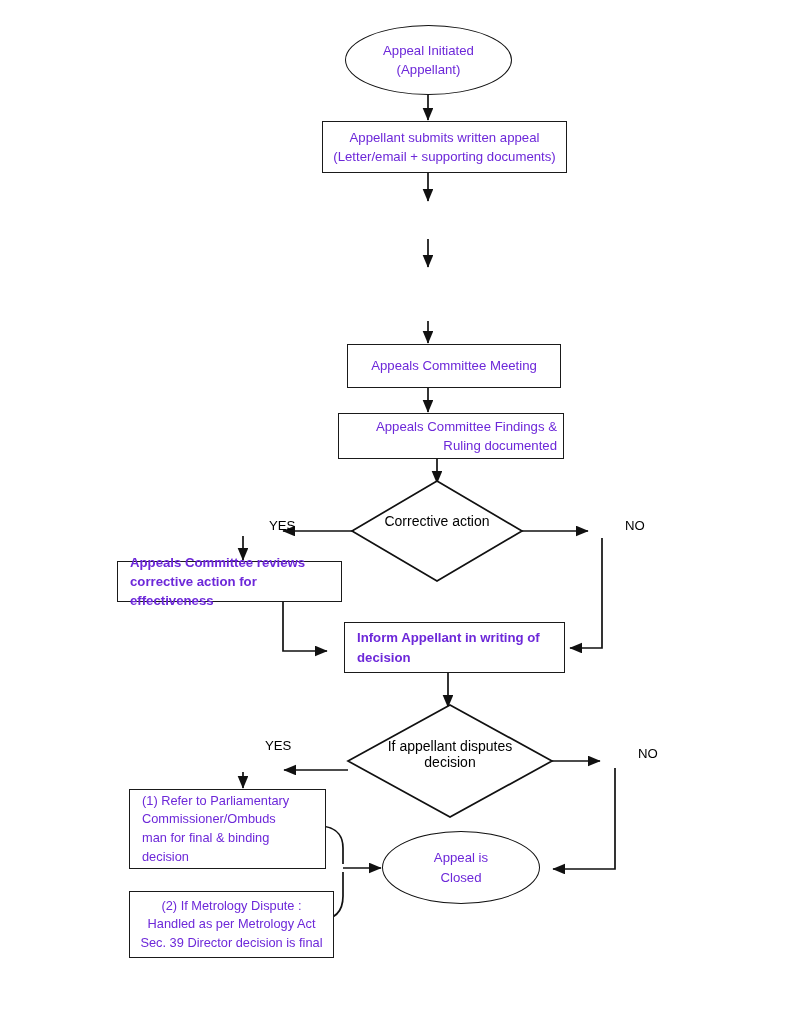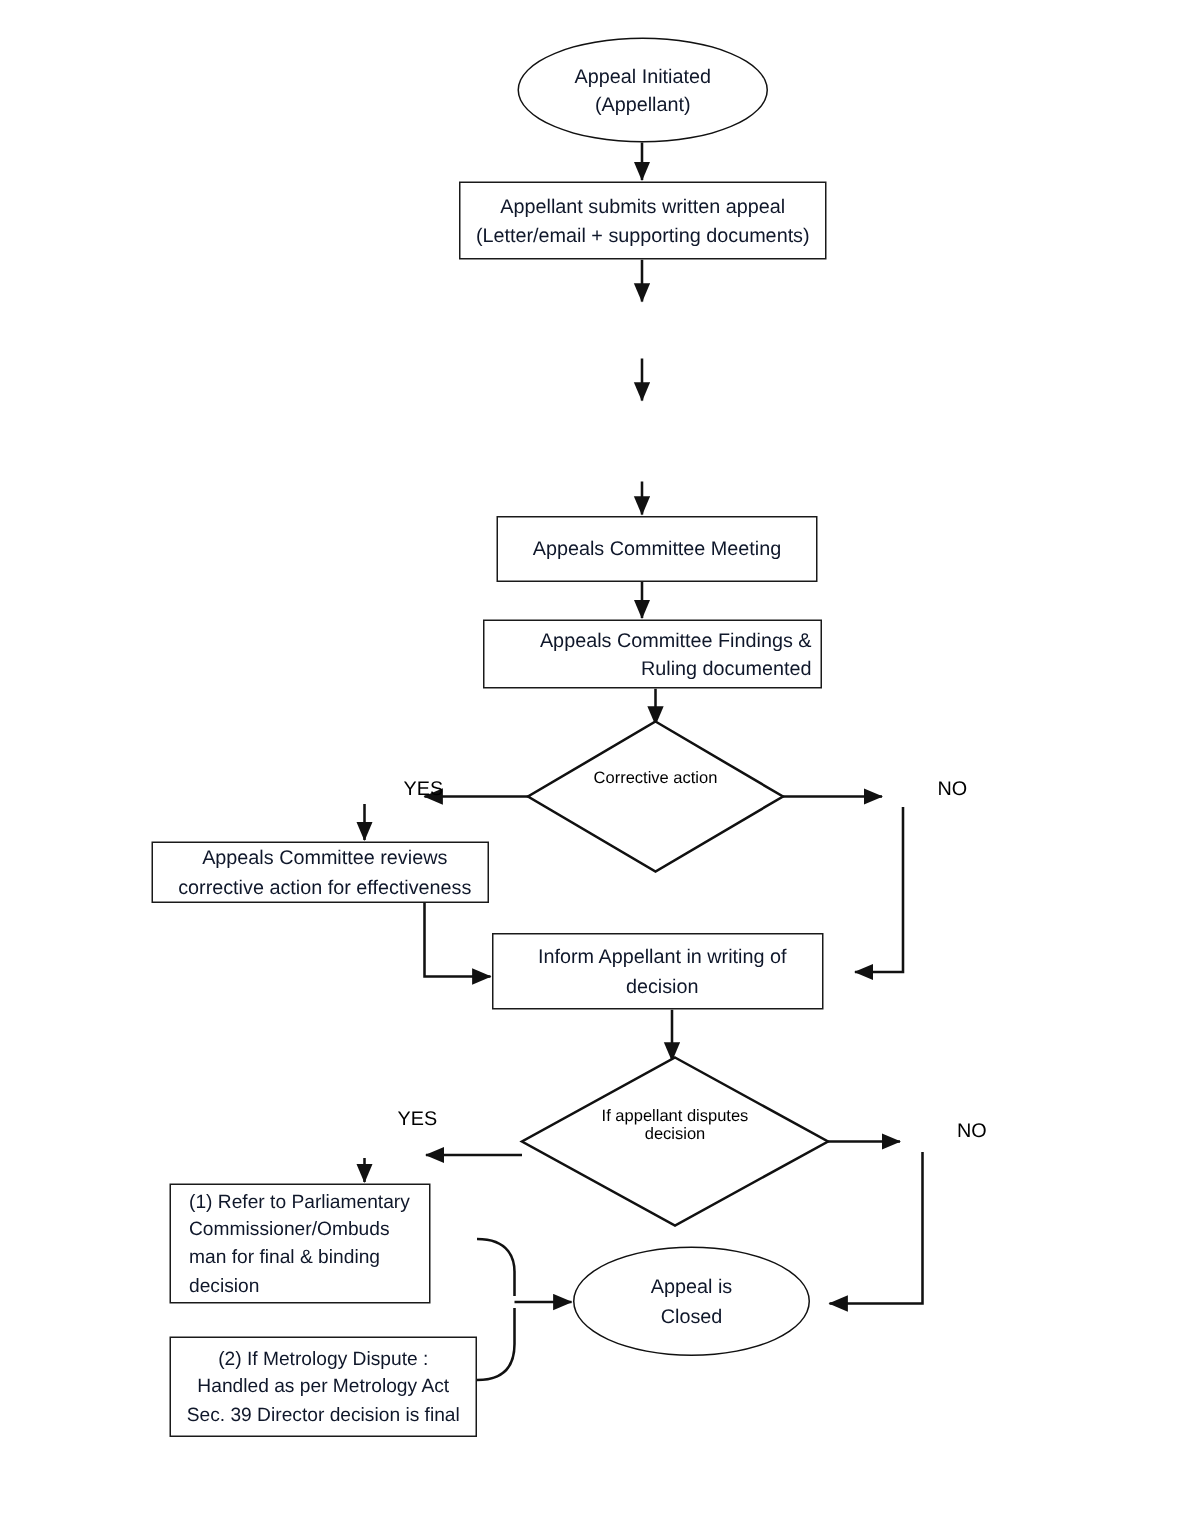--- a/index.html
+++ b/index.html
@@ -27,53 +27,55 @@
     height: 1024px;
     pointer-events: none;
   }
   .node {
     position: absolute;
     box-sizing: border-box;
     display: flex;
     align-items: center;
     justify-content: center;
     background: #ffffff;
-    color: #0f172a;
+    color: #6d28d9;
     line-height: 1.45;
   }
   .node .txt {
     display: block;
     width: 100%;
     white-space: pre-line;
   }
   .proc {
     border: 1.6px solid #1a1a1a;
     text-align: center;
     font-size: 13.2px;
     padding: 2px 6px;
+    margin-left: 16px;
   }
   .proc.left-align {
-    text-align: center;
+    text-align: left;
     justify-content: flex-start;
     padding-left: 12px;
+    font-weight: bold;
   }
   .proc.hang {
     text-align: left;
     justify-content: flex-start;
     padding-left: 12px;
   }
   .terminator {
     border: 1.7px solid #111111;
     border-radius: 50%;
     text-align: center;
     font-size: 13.2px;
   }
   .decision-label {
     position: absolute;
-    font-size: 11px;
+    font-size: 14px;
     text-align: center;
     background: transparent;
   }
   .branch-label {
     position: absolute;
     font-size: 13.2px;
     color: #000000;
     margin-left: 29px;
   }
 </style>
@@ -183,21 +185,21 @@
   </div>
 
   <div class="branch-label" style="left:236px; top:738px;">
     <span>YES</span>
   </div>
 
   <div class="branch-label" style="left:609px; top:746px;">
     <span>NO</span>
   </div>
 
-  <div class="node proc hang" style="left:113px; top:789px; width:174px; height:80px; font-size:12.8px;">
+  <div class="node proc hang" style="left:113px; top:789px; width:197px; height:80px; font-size:12.8px;">
     <span class="txt">(1)  Refer to Parliamentary
       Commissioner/Ombuds
       man for final &amp; binding
       decision</span>
   </div>
 
   <div class="node proc" style="left:113px; top:891px; width:205px; height:67px; font-size:12.8px;">
     <span class="txt">(2) If Metrology Dispute :
 Handled as per Metrology Act
 Sec. 39 Director decision is final</span>

